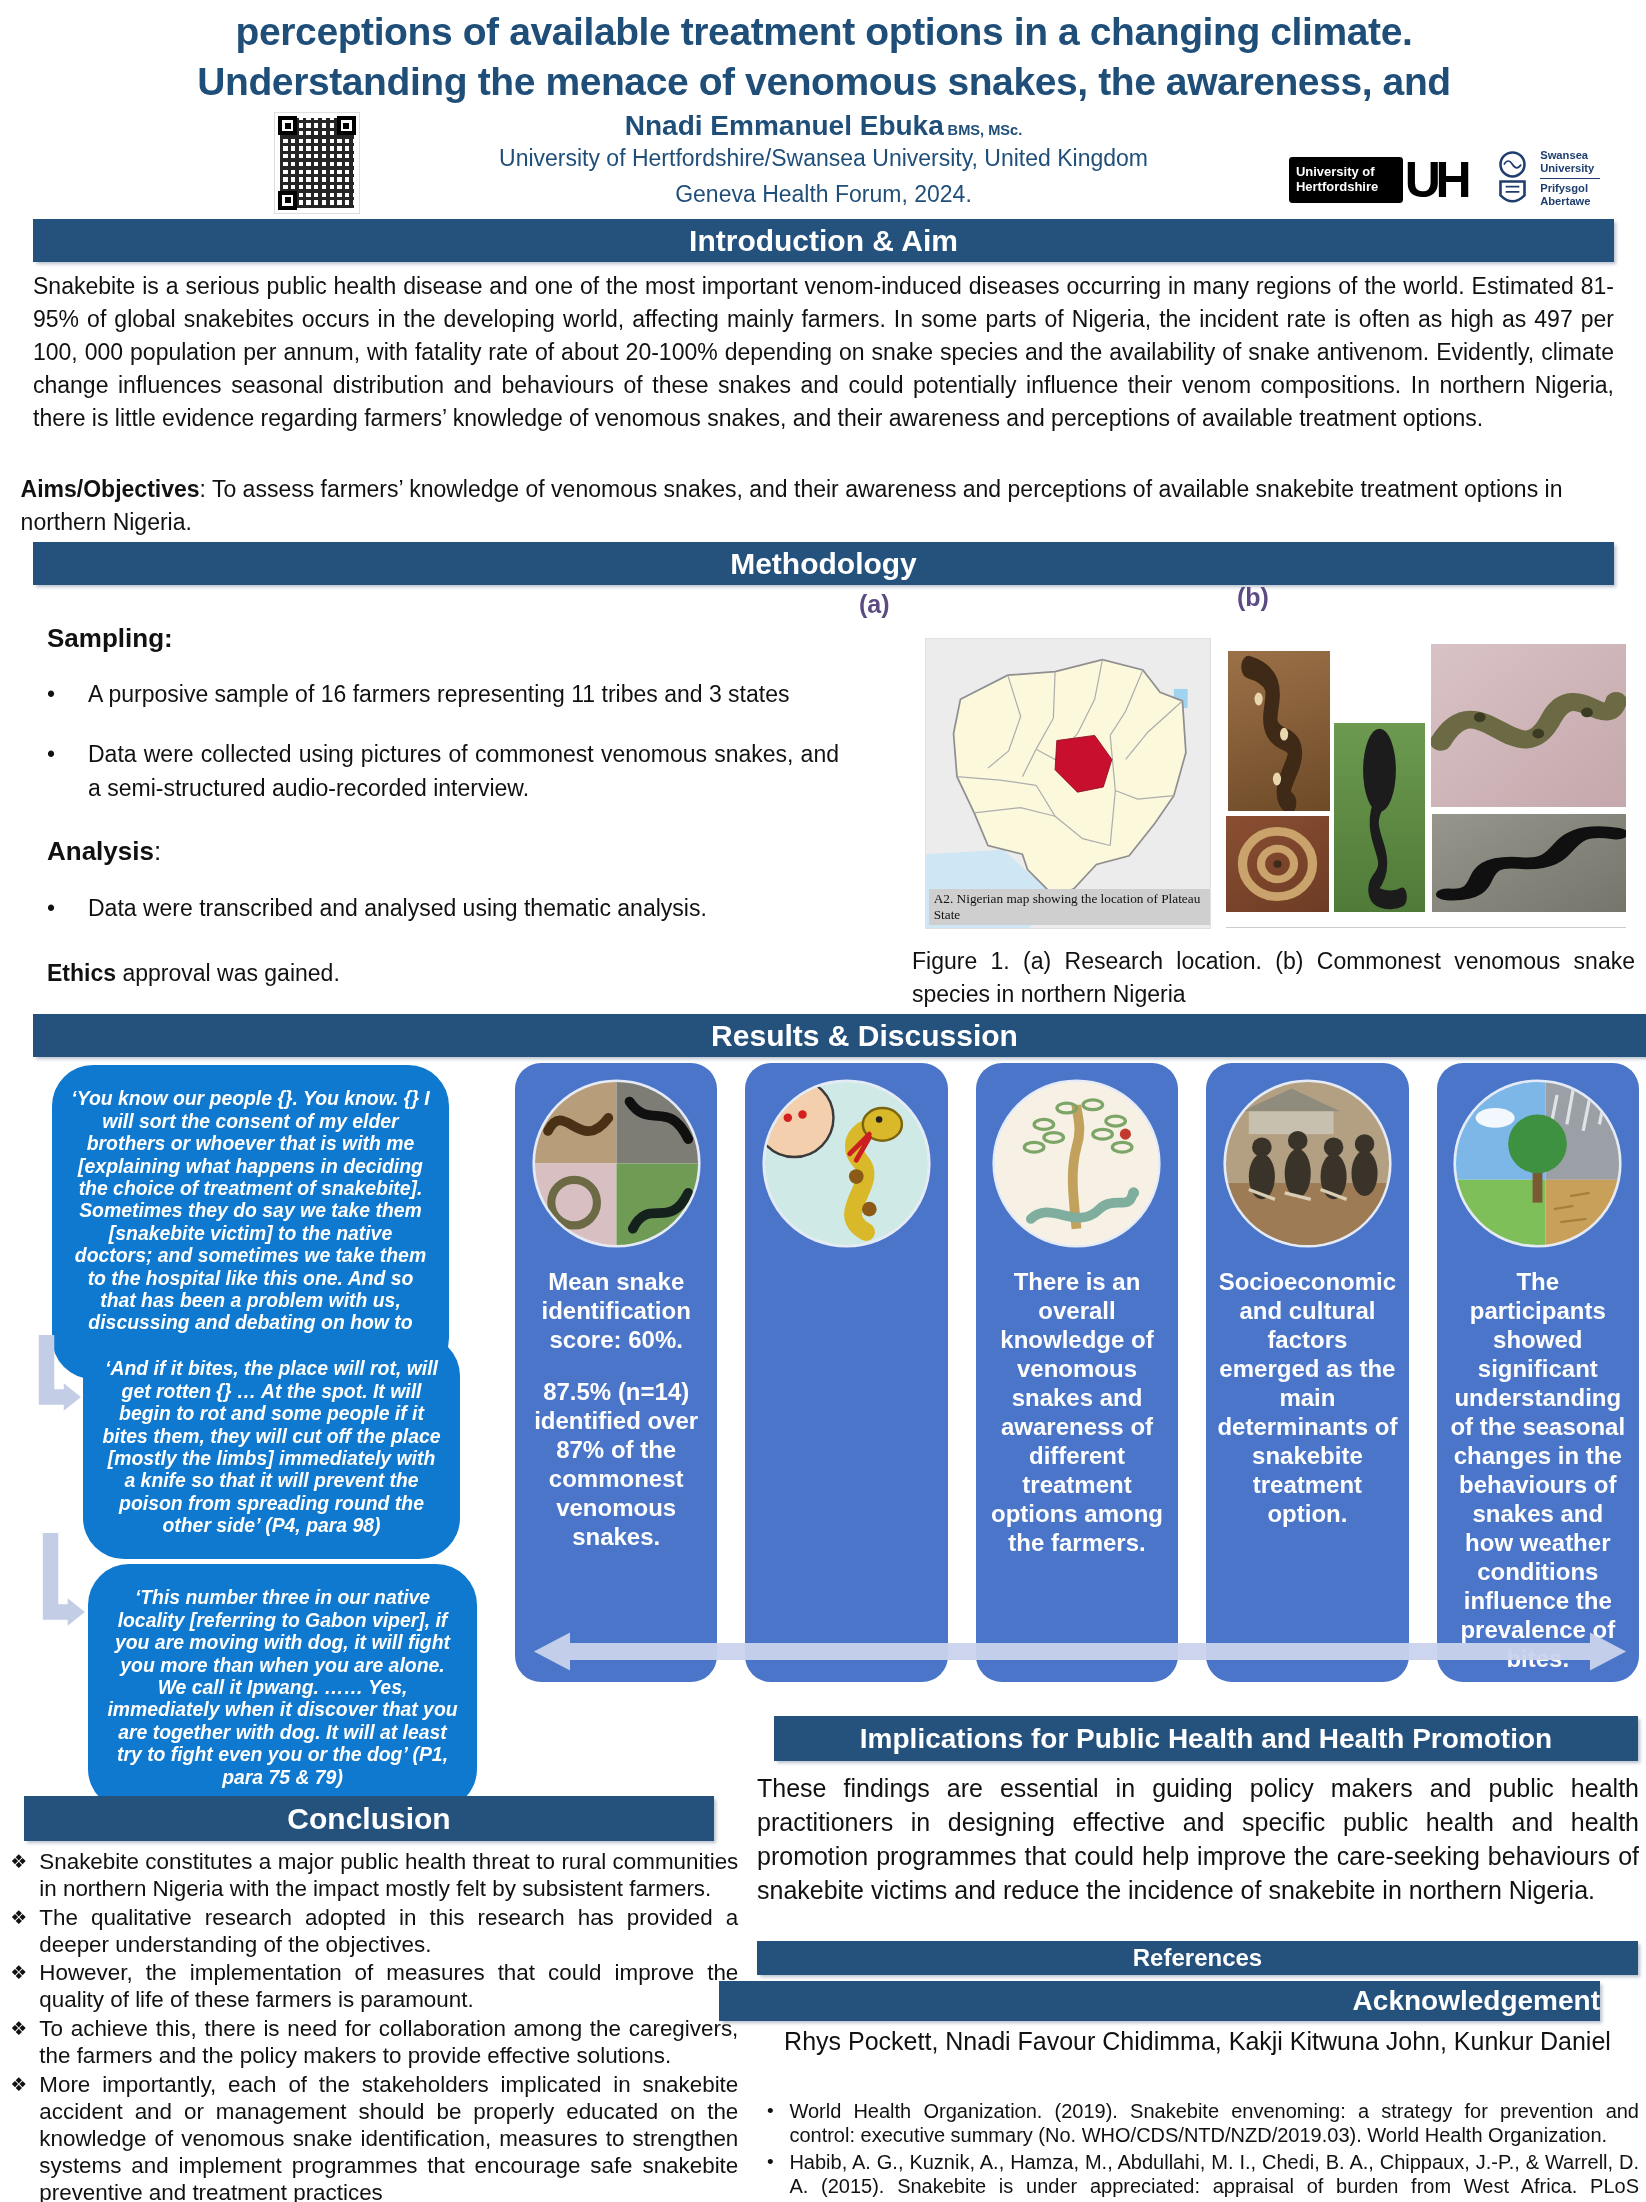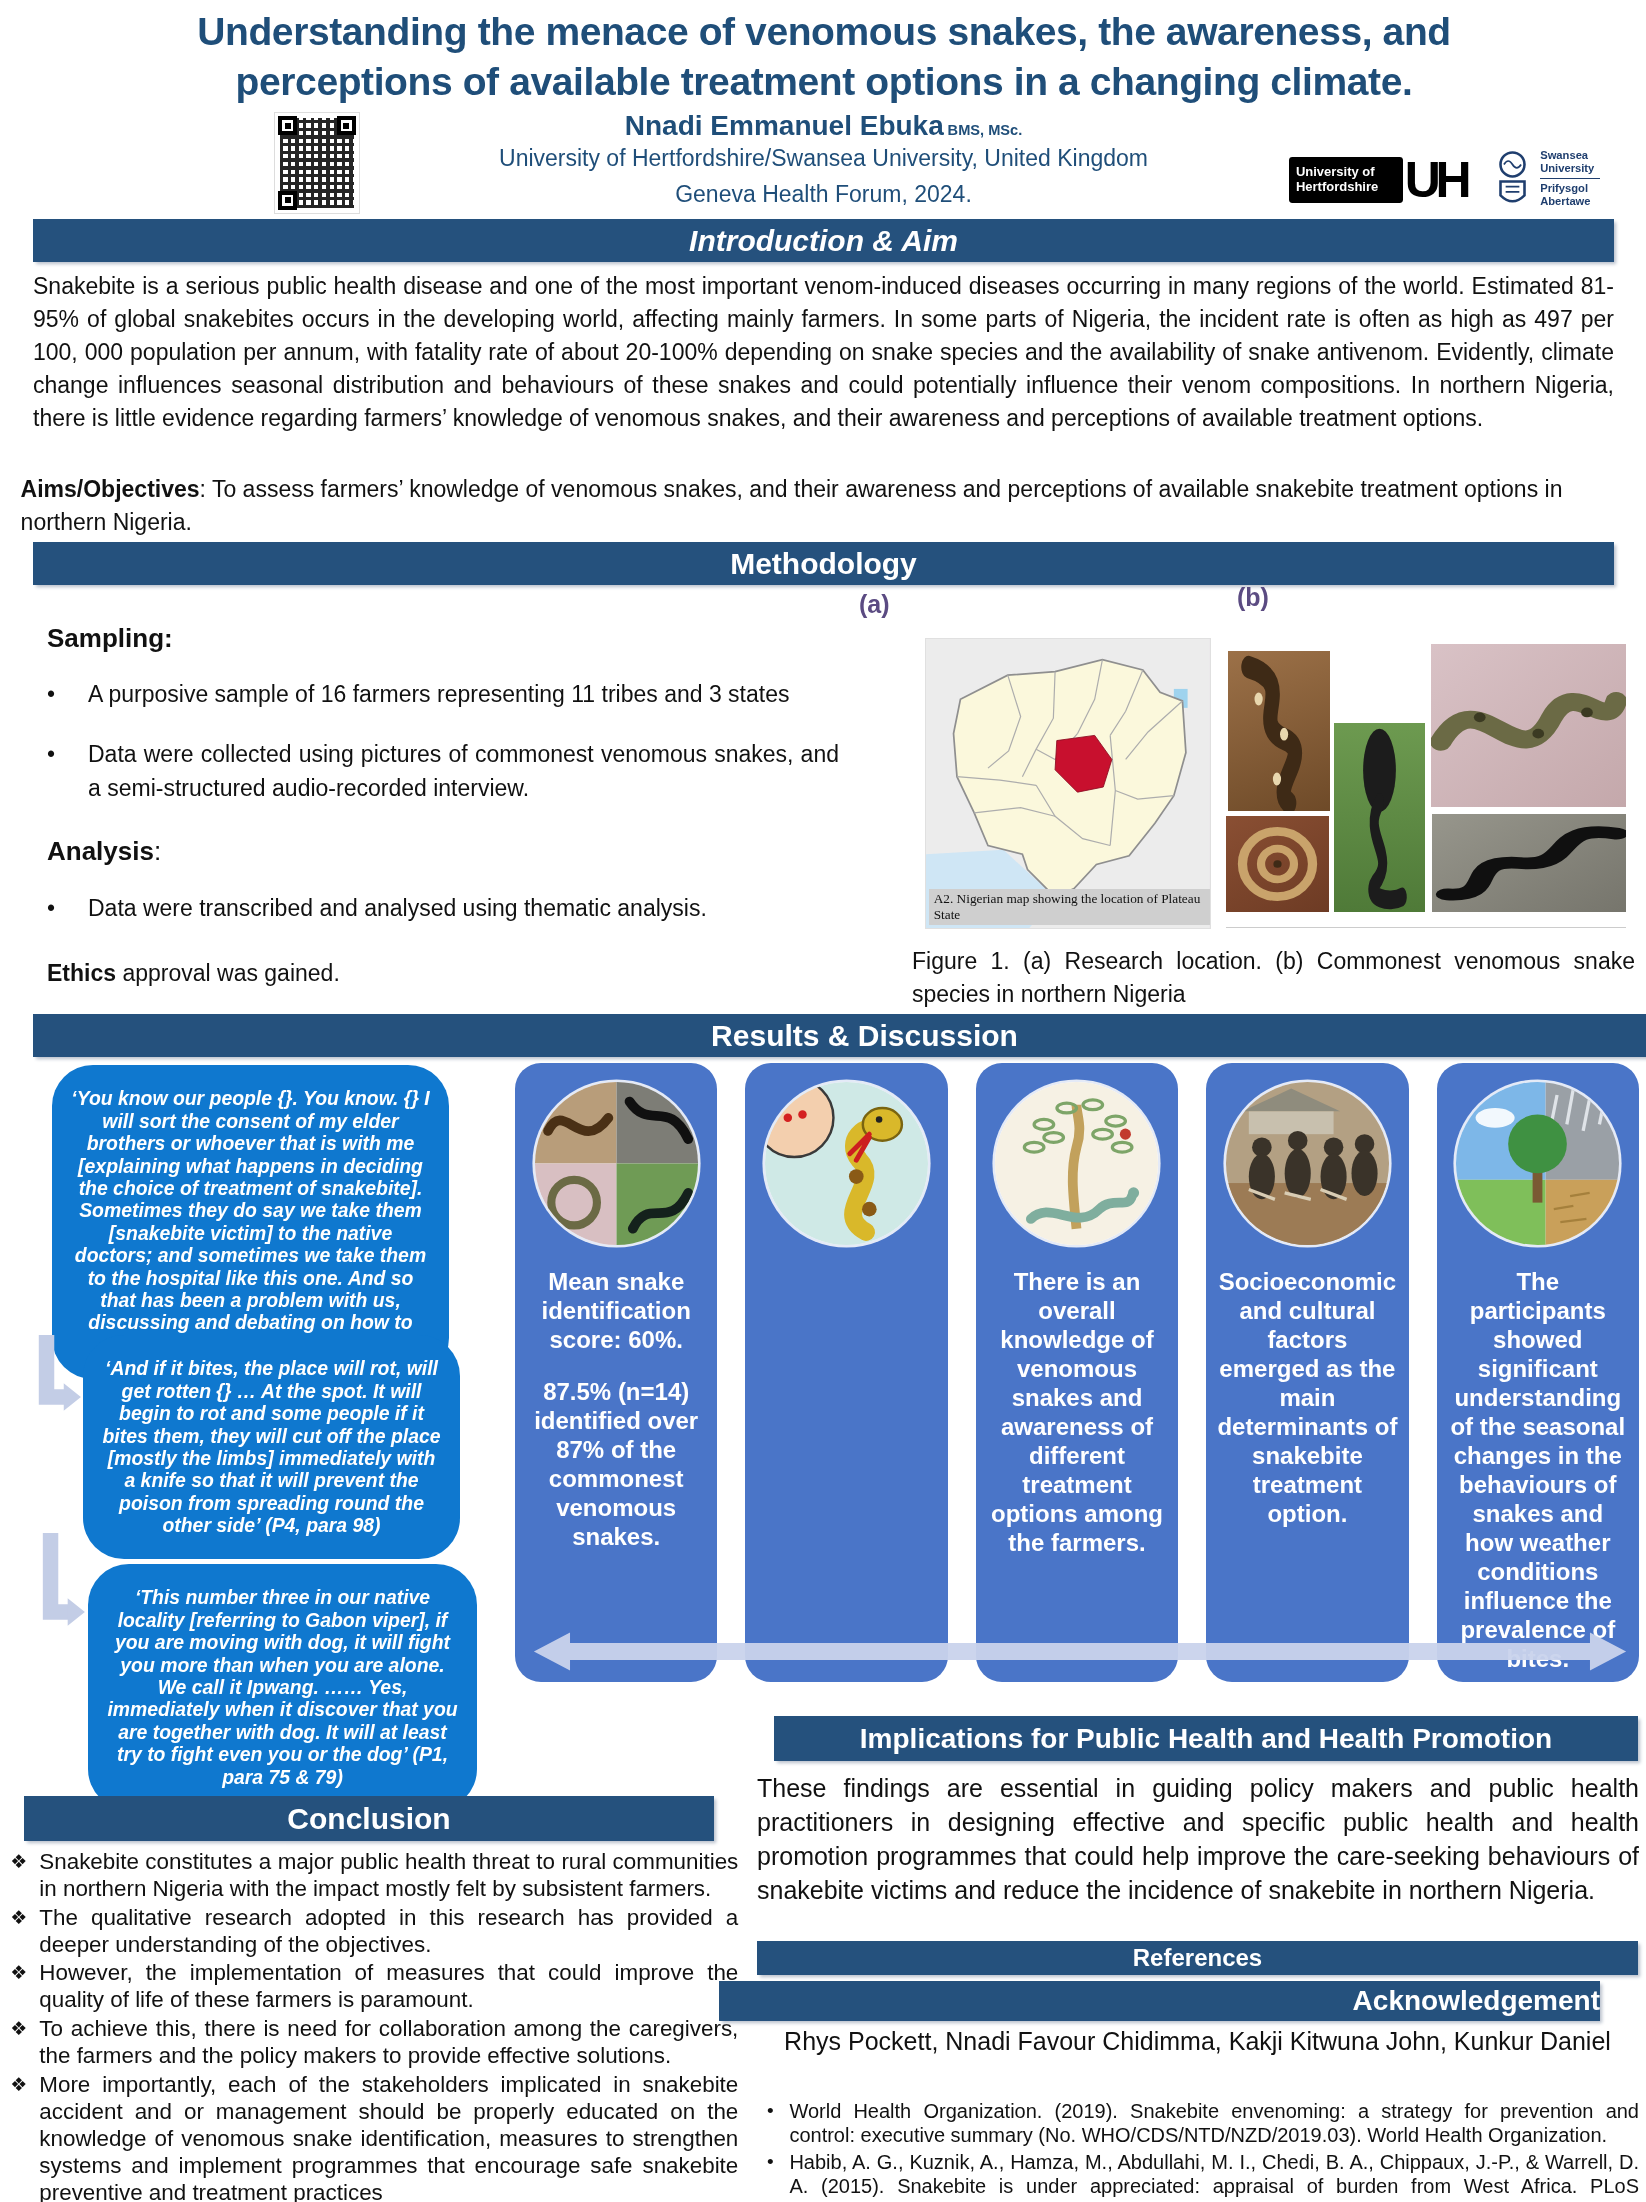--- a/index.html
+++ b/index.html
@@ -78,22 +78,22 @@
   .rrow{display:flex;margin-bottom:2.6px;}
   .rrow .dot{flex:0 0 22.4px;font-size:19px;}
   .rrow .rtext{flex:1;text-align:justify;}
 </style>
 </head>
 <body>
 
 <div class="poster">
 
   <div class="title">
+    <div>perceptions of available treatment options in a changing climate.</div>
     <div>Understanding the menace of venomous snakes, the awareness, and</div>
-    <div>perceptions of available treatment options in a changing climate.</div>
   </div>
 
   <div class="qr">
     <div class="qr-noise"></div>
     <div class="finder tl"></div>
     <div class="finder tr"></div>
     <div class="finder bl"></div>
   </div>
 
   <div class="authorblock">
@@ -119,21 +119,21 @@
     </svg>
     <div class="swansea-text">
       <div>Swansea</div>
       <div>University</div>
       <div class="divider"></div>
       <div>Prifysgol</div>
       <div>Abertawe</div>
     </div>
   </div>
 
-  <div class="bar bar-lg" style="left:33px;top:219px;width:1581px;height:43px;font-style:italic;">
+  <div class="bar bar-lg" style="left:33px;top:219px;width:1581px;height:43px;">
     <span>Introduction &amp; Aim</span>
   </div>
 
   <div class="intro-text">Snakebite is a serious public health disease and one of the most important venom-induced diseases occurring in many regions of the world. Estimated 81-95% of global snakebites occurs in the developing world, affecting mainly farmers. In some parts of Nigeria, the incident rate is often as high as 497 per 100, 000 population per annum, with fatality rate of about 20-100% depending on snake species and the availability of snake antivenom. Evidently, climate change influences  seasonal distribution and behaviours of these snakes and could potentially influence their venom compositions. In northern Nigeria, there is little evidence regarding farmers’ knowledge of venomous snakes, and their awareness and perceptions of available treatment options.</div>
   <div class="aims">
     <b>Aims/Objectives</b><span>: To assess farmers’ knowledge of venomous snakes, and their awareness and perceptions of available snakebite treatment options in northern Nigeria.</span>
   </div>
 
   <div class="bar bar-lg" style="left:33px;top:542px;width:1581px;height:43px;">
     <span>Methodology</span>

